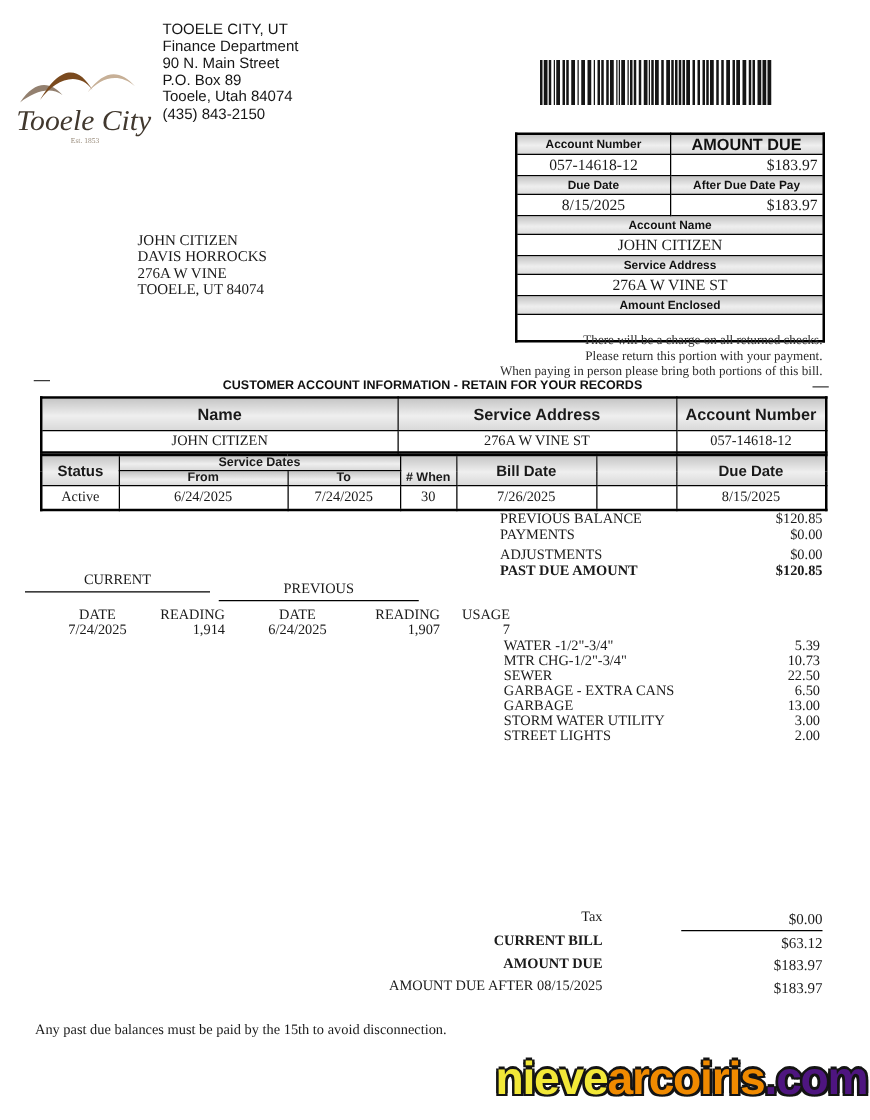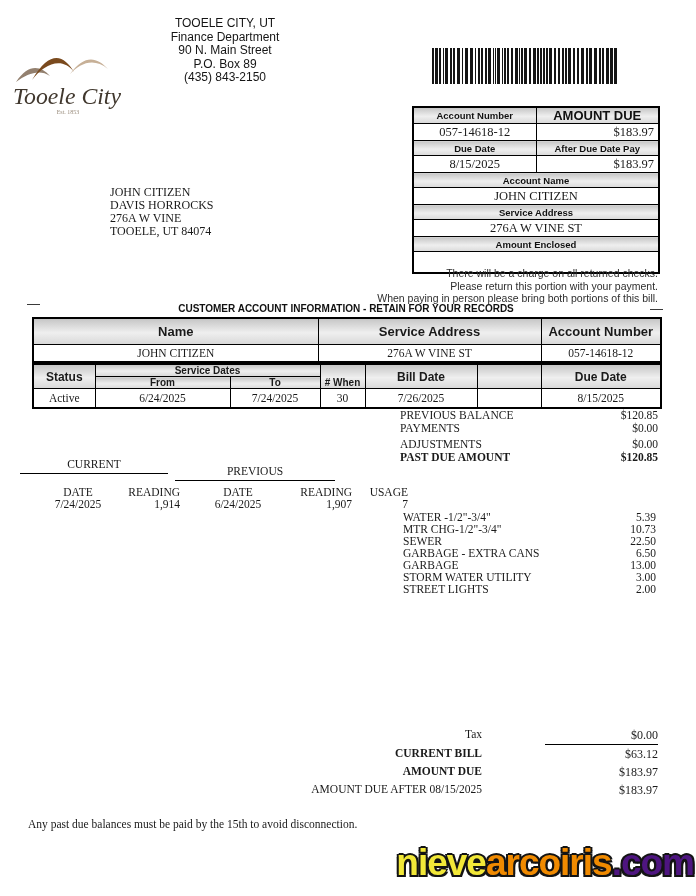--- a/index.html
+++ b/index.html
@@ -2,41 +2,41 @@
 <html><head>
 <meta charset="utf-8">
 <style>
   * { margin:0; padding:0; box-sizing:border-box; }
   html,body { background:#fff; }
   .page { position:relative; width:696px; height:896px; background:#ffffff; overflow:hidden;
           font-family:"Liberation Serif", serif; color:#1a1a1a; }
 
   
   .logo-svg { position:absolute; left:10px; top:42px; width:116px; height:76px; }
-  .dept-address { position:absolute; left:130px; top:17px; width:190px; text-align:center;
+  .dept-address { position:absolute; left:130px; top:17px; width:190px; 
                   font-family:"Liberation Sans", sans-serif; font-size:12px; line-height:13.5px; color:#151515; }
   .barcode { position:absolute; left:432px; top:48px; width:188px; height:36px; display:flex; align-items:stretch; }
   .barcode span { display:inline-block; height:100%; background:#151515; }
 
   
   .stub-table { position:absolute; left:412px; top:106px; width:246px; border-collapse:collapse;
                 border:2px solid #000; table-layout:fixed; }
   .stub-table th, .stub-table td { border:1px solid #000; overflow:hidden; white-space:nowrap; }
   .hd { background:linear-gradient(180deg,#c6c6c6 0%,#efefef 55%,#d9d9d9 100%);
         font-family:"Liberation Sans", sans-serif; font-weight:bold; text-align:center; }
   .stub-table th.hd { font-size:9.5px; height:15px; color:#111; }
   .stub-table th.hd.big { font-size:13px; }
   .stub-table td { font-size:12.5px; height:17px; text-align:center; }
   .stub-table td.money { text-align:right; padding-right:4px; }
   .stub-table td.blank-row { height:21px; }
 
   .mailing { position:absolute; left:110px; top:186px; font-size:12px; line-height:13px; }
 
   .notices { position:absolute; right:38px; top:267px; text-align:right;
-             font-family:Liberation Sans, sans-serif; font-size:10.5px; line-height:12.5px; color:#2e2e2e; }
+             font-family:Liberation Serif, serif; font-size:10.5px; line-height:12.5px; color:#2e2e2e; }
 
   .tear { position:absolute; border-top:1.5px solid #3a3a3a; width:13px; }
   .tear.left { left:27px; top:304px; }
   .tear.right { left:650px; top:309px; }
 
   .records-title { position:absolute; left:32px; top:303px; width:628px; text-align:center;
                    font-family:"Liberation Sans", sans-serif; font-weight:bold; font-size:10px; color:#111; }
 
   .rec-table { position:absolute; left:32px; border-collapse:collapse; table-layout:fixed; width:628px;
                border:2px solid #000; }
@@ -106,20 +106,21 @@
     <path d="M60 32 C 74 13, 86 14, 98 27 C 84 15, 70 21, 60 32 Z" fill="#c7b097"></path>
     <text x="3" y="62" font-size="23" font-style="italic" font-family="Liberation Serif, serif" fill="#41382e" textLength="108" lengthAdjust="spacingAndGlyphs">Tooele City</text>
     <text x="58" y="72" font-size="6" text-anchor="middle" fill="#9a8d7d">Est. 1853</text>
   </svg>
 
   <div class="dept-address">
     <div>TOOELE CITY, UT</div>
     <div>Finance Department</div>
     <div>90 N. Main Street</div>
     <div>P.O. Box 89</div>
+    <div>Tooele, Utah 84074</div>
     <div>(435) 843-2150</div>
   </div>
 
   <div class="barcode">
       <span style="width:2px;margin-right:1px"></span>
       <span style="width:3px;margin-right:1px"></span>
       <span style="width:2px;margin-right:2px"></span>
       <span style="width:1px;margin-right:1px"></span>
       <span style="width:3px;margin-right:2px"></span>
       <span style="width:2px;margin-right:1px"></span>

